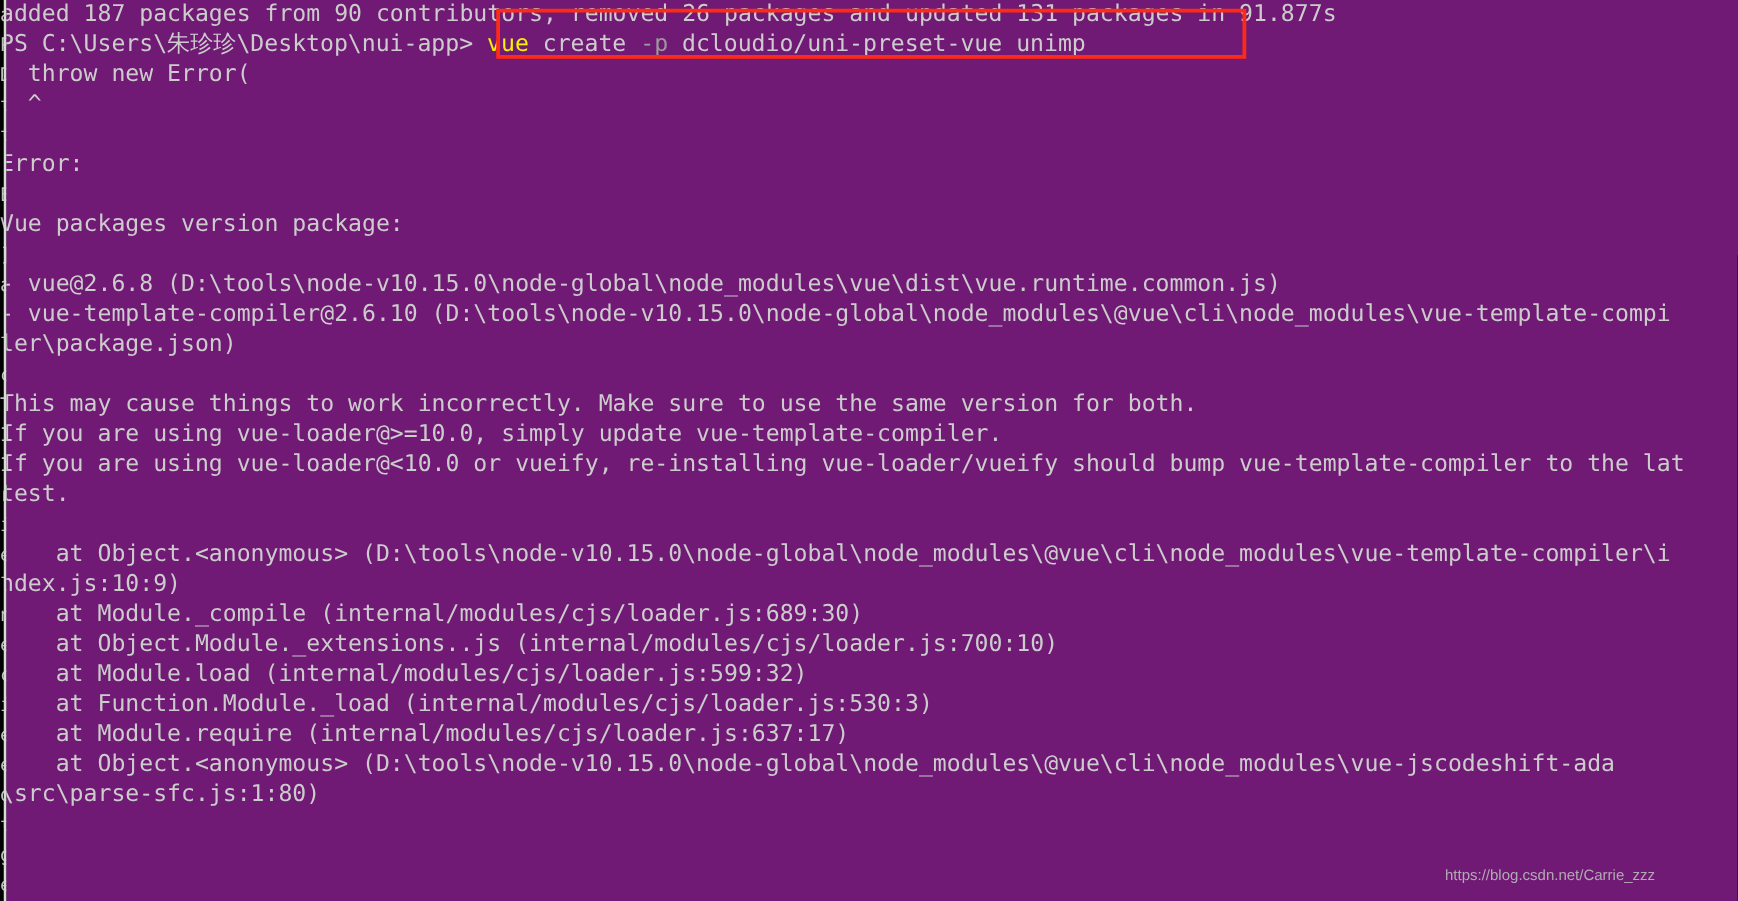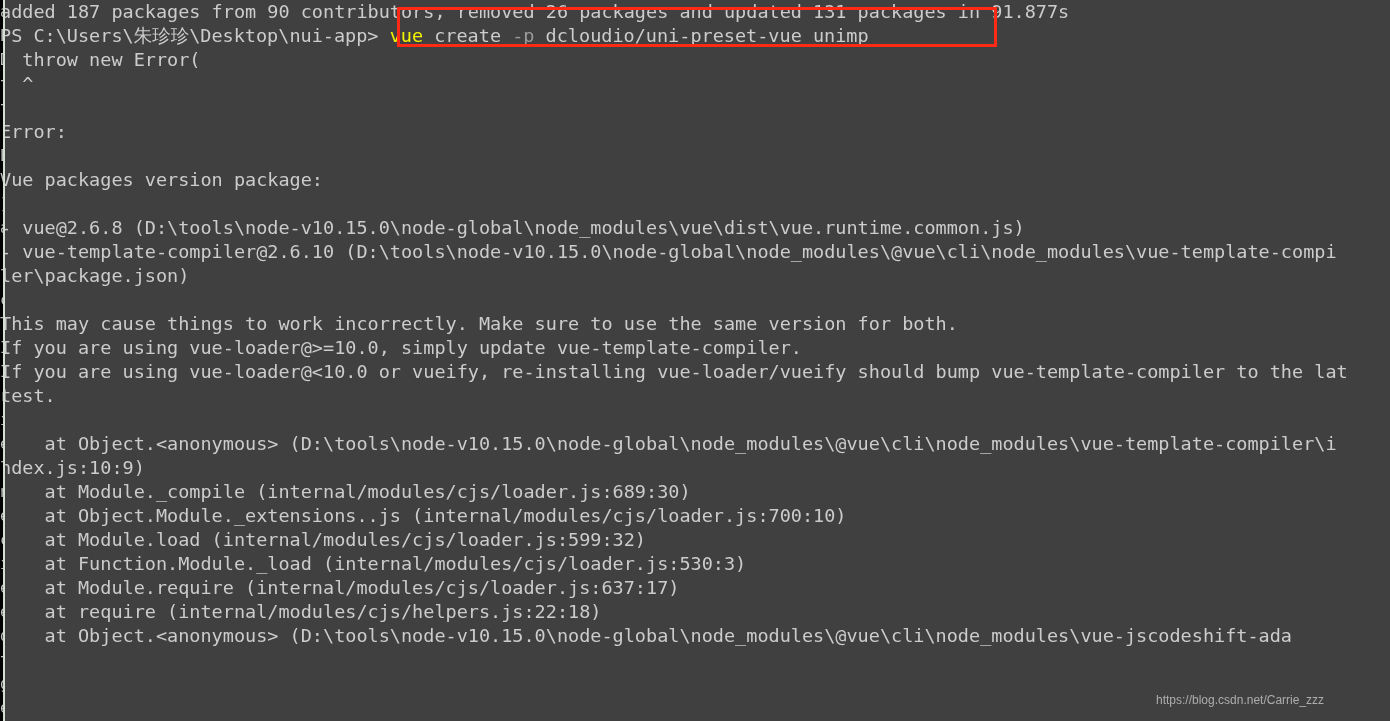--- a/index.html
+++ b/index.html
@@ -13,21 +13,21 @@
     overflow: hidden;
     position: relative;
     font-family: "DejaVu Sans Mono", "Liberation Mono", monospace;
   }
   #terminal {
     position: absolute;
     left: 0;
     top: 0;
     width: 1390px;
     height: 721px;
-    background: #404040;
+    background: #701a75;
     overflow: hidden;
   }
   
   #edge-strip {
     position: absolute;
     left: 0;
     top: 0;
     width: 5px;
     height: 721px;
     background: #000000;
@@ -116,22 +116,22 @@
       <div class="line"><span class="seg c-white">If you are using vue-loader@&lt;10.0 or vueify, re-installing vue-loader/vueify should bump vue-template-compiler to the lat</span></div>
       <div class="line"><span class="seg c-white">test.</span></div>
       <div class="line"><span class="seg c-white"></span></div>
       <div class="line"><span class="seg c-white">    at Object.&lt;anonymous&gt; (D:\tools\node-v10.15.0\node-global\node_modules\@vue\cli\node_modules\vue-template-compiler\i</span></div>
       <div class="line"><span class="seg c-white">ndex.js:10:9)</span></div>
       <div class="line"><span class="seg c-white">    at Module._compile (internal/modules/cjs/loader.js:689:30)</span></div>
       <div class="line"><span class="seg c-white">    at Object.Module._extensions..js (internal/modules/cjs/loader.js:700:10)</span></div>
       <div class="line"><span class="seg c-white">    at Module.load (internal/modules/cjs/loader.js:599:32)</span></div>
       <div class="line"><span class="seg c-white">    at Function.Module._load (internal/modules/cjs/loader.js:530:3)</span></div>
       <div class="line"><span class="seg c-white">    at Module.require (internal/modules/cjs/loader.js:637:17)</span></div>
-      <div class="line"><span class="seg c-white">    at require (internal/modules/cjs/helpers.js:22:18)</span></div>
       <div class="line"><span class="seg c-white">    at Object.&lt;anonymous&gt; (D:\tools\node-v10.15.0\node-global\node_modules\@vue\cli\node_modules\vue-jscodeshift-ada</span></div>
+      <div class="line"><span class="seg c-white">\src\parse-sfc.js:1:80)</span></div>
     </div>
 
   <div id="edge-strip">
       <div class="edge-line">a</div>
       <div class="edge-line">P</div>
       <div class="edge-line">D</div>
       <div class="edge-line">t</div>
       <div class="edge-line">t</div>
       <div class="edge-line"></div>
       <div class="edge-line">E</div>

